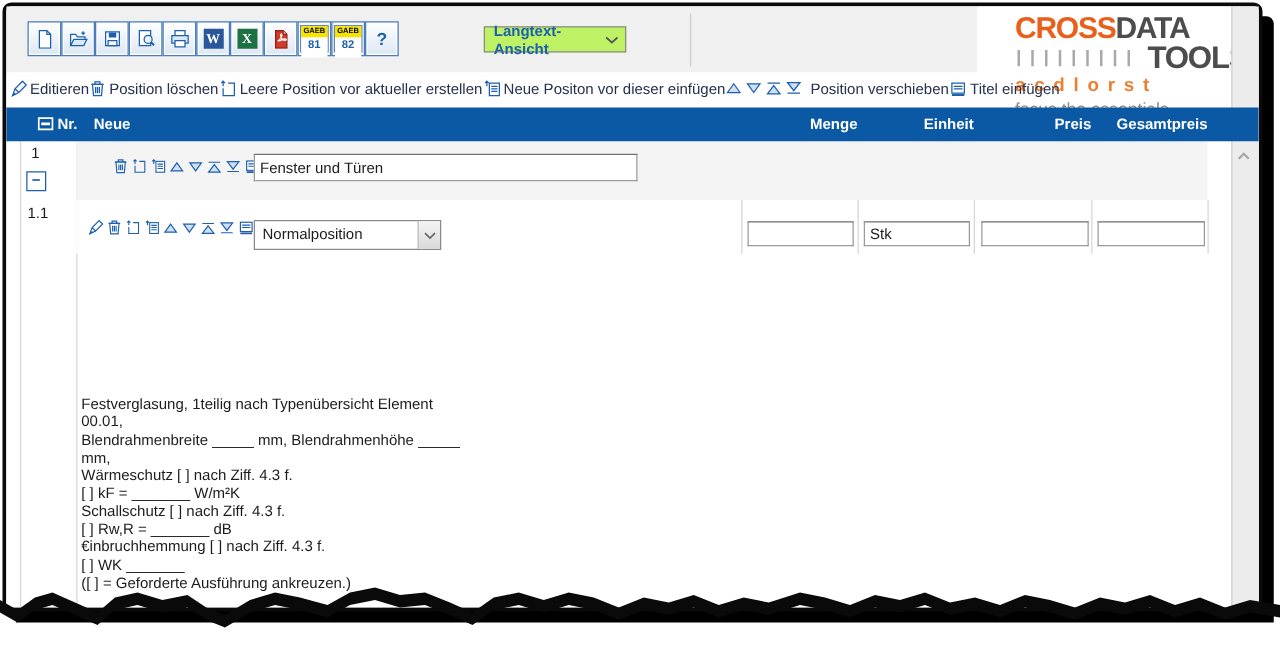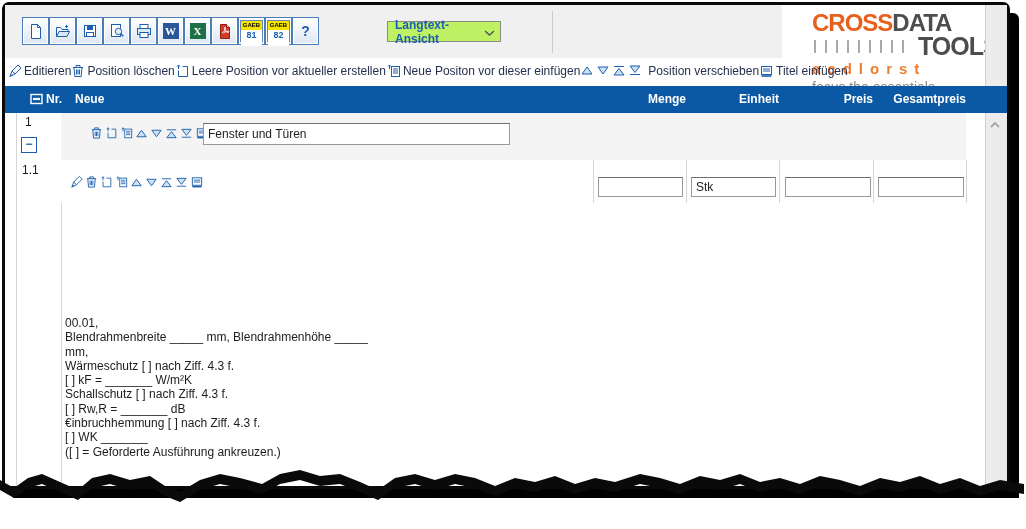--- a/index.html
+++ b/index.html
@@ -379,28 +379,37 @@
         <span><svg width="13" height="13" viewBox="0 0 14 13">
                   <polygon points="2,2 12,2 7,8.5" fill="#cfe0f2" stroke="#1c5fae"></polygon>
                   <path d="M2 10.5h10" stroke="#1c5fae"></path>
                 </svg></span>
         <span><svg width="14" height="14" viewBox="0 0 15 14">
                   <rect x="2.5" y="2.5" width="10" height="8" fill="#fff" stroke="#1c5fae"></rect>
                   <path d="M4 5h7M4 7h7" stroke="#1c5fae"></path>
                   <path d="M2.5 12h10" stroke="#1c5fae" stroke-width="1.6"></path>
                 </svg></span>
       </div>
+      <div class="selectbox">
+        <span class="sb-label">Normalposition</span>
+        <span class="sb-btn">
+                <svg width="10" height="7" viewBox="0 0 10 7">
+                  <path d="M1 1.5l4 4 4-4" fill="none" stroke="#666" stroke-width="1.3"></path>
+                </svg>
+              </span>
+      </div>
       <input class="txtinput" style="left: 537px; top: 17px; width: 75px; height: 18px;" readonly="" value="">
       <input class="txtinput" style="left: 630px; top: 17px; width: 75px; height: 18px;" readonly="" value="Stk">
       <input class="txtinput" style="left: 724px; top: 17px; width: 76px; height: 18px;" readonly="" value="">
       <input class="txtinput" style="left: 817px; top: 17px; width: 76px; height: 18px;" readonly="" value="">
     </div>
     <div class="nr11">1.1</div>
 
     <div class="longtext">
+            <div class="lt-line">Festverglasung, 1teilig nach Typenübersicht Element</div>
             <div class="lt-line">00.01,</div>
             <div class="lt-line">Blendrahmenbreite _____ mm, Blendrahmenhöhe _____</div>
             <div class="lt-line">mm,</div>
             <div class="lt-line">Wärmeschutz [ ] nach Ziff. 4.3 f.</div>
             <div class="lt-line">[ ] kF = _______ W/m²K</div>
             <div class="lt-line">Schallschutz [ ] nach Ziff. 4.3 f.</div>
             <div class="lt-line">[ ] Rw,R = _______ dB</div>
             <div class="lt-line">€inbruchhemmung [ ] nach Ziff. 4.3 f.</div>
             <div class="lt-line">[ ] WK _______</div>
             <div class="lt-line">([ ] = Geforderte Ausführung ankreuzen.)</div>

